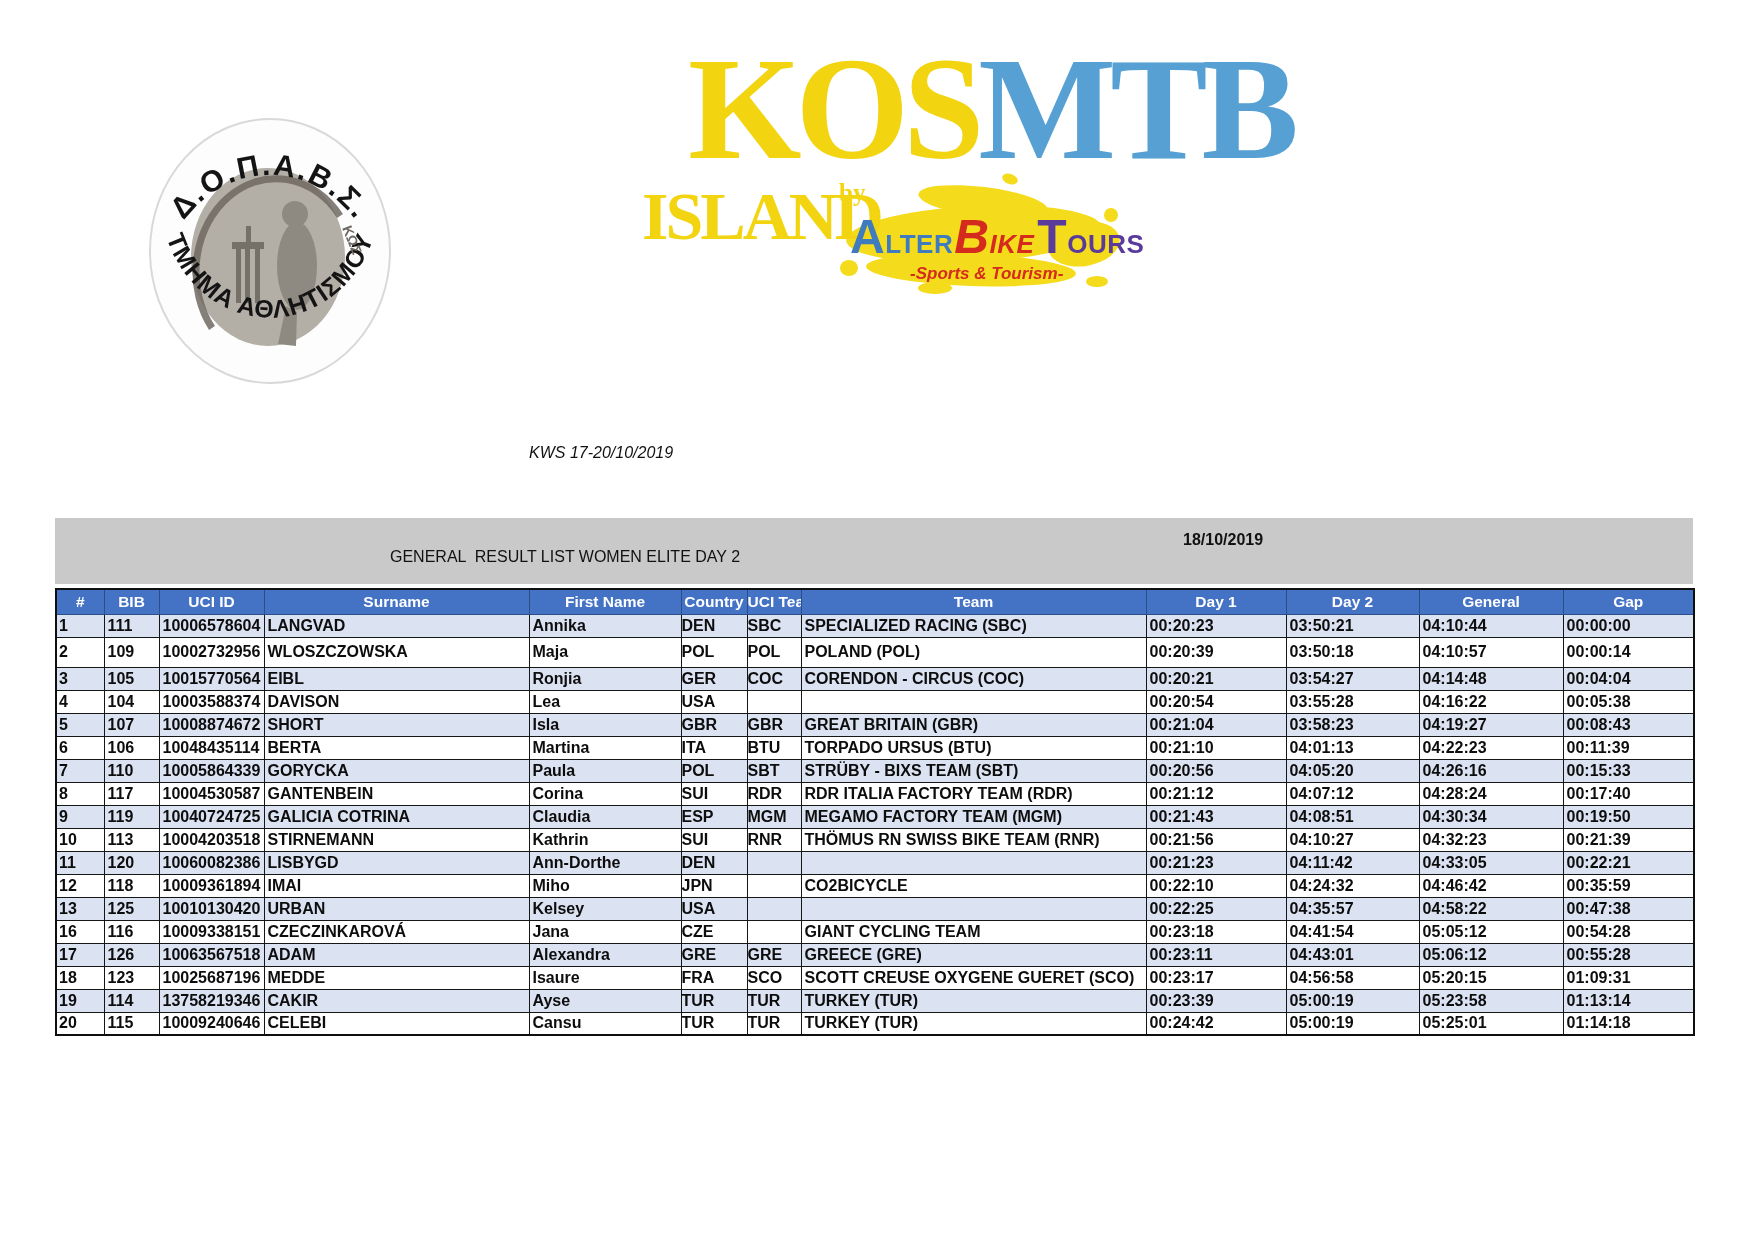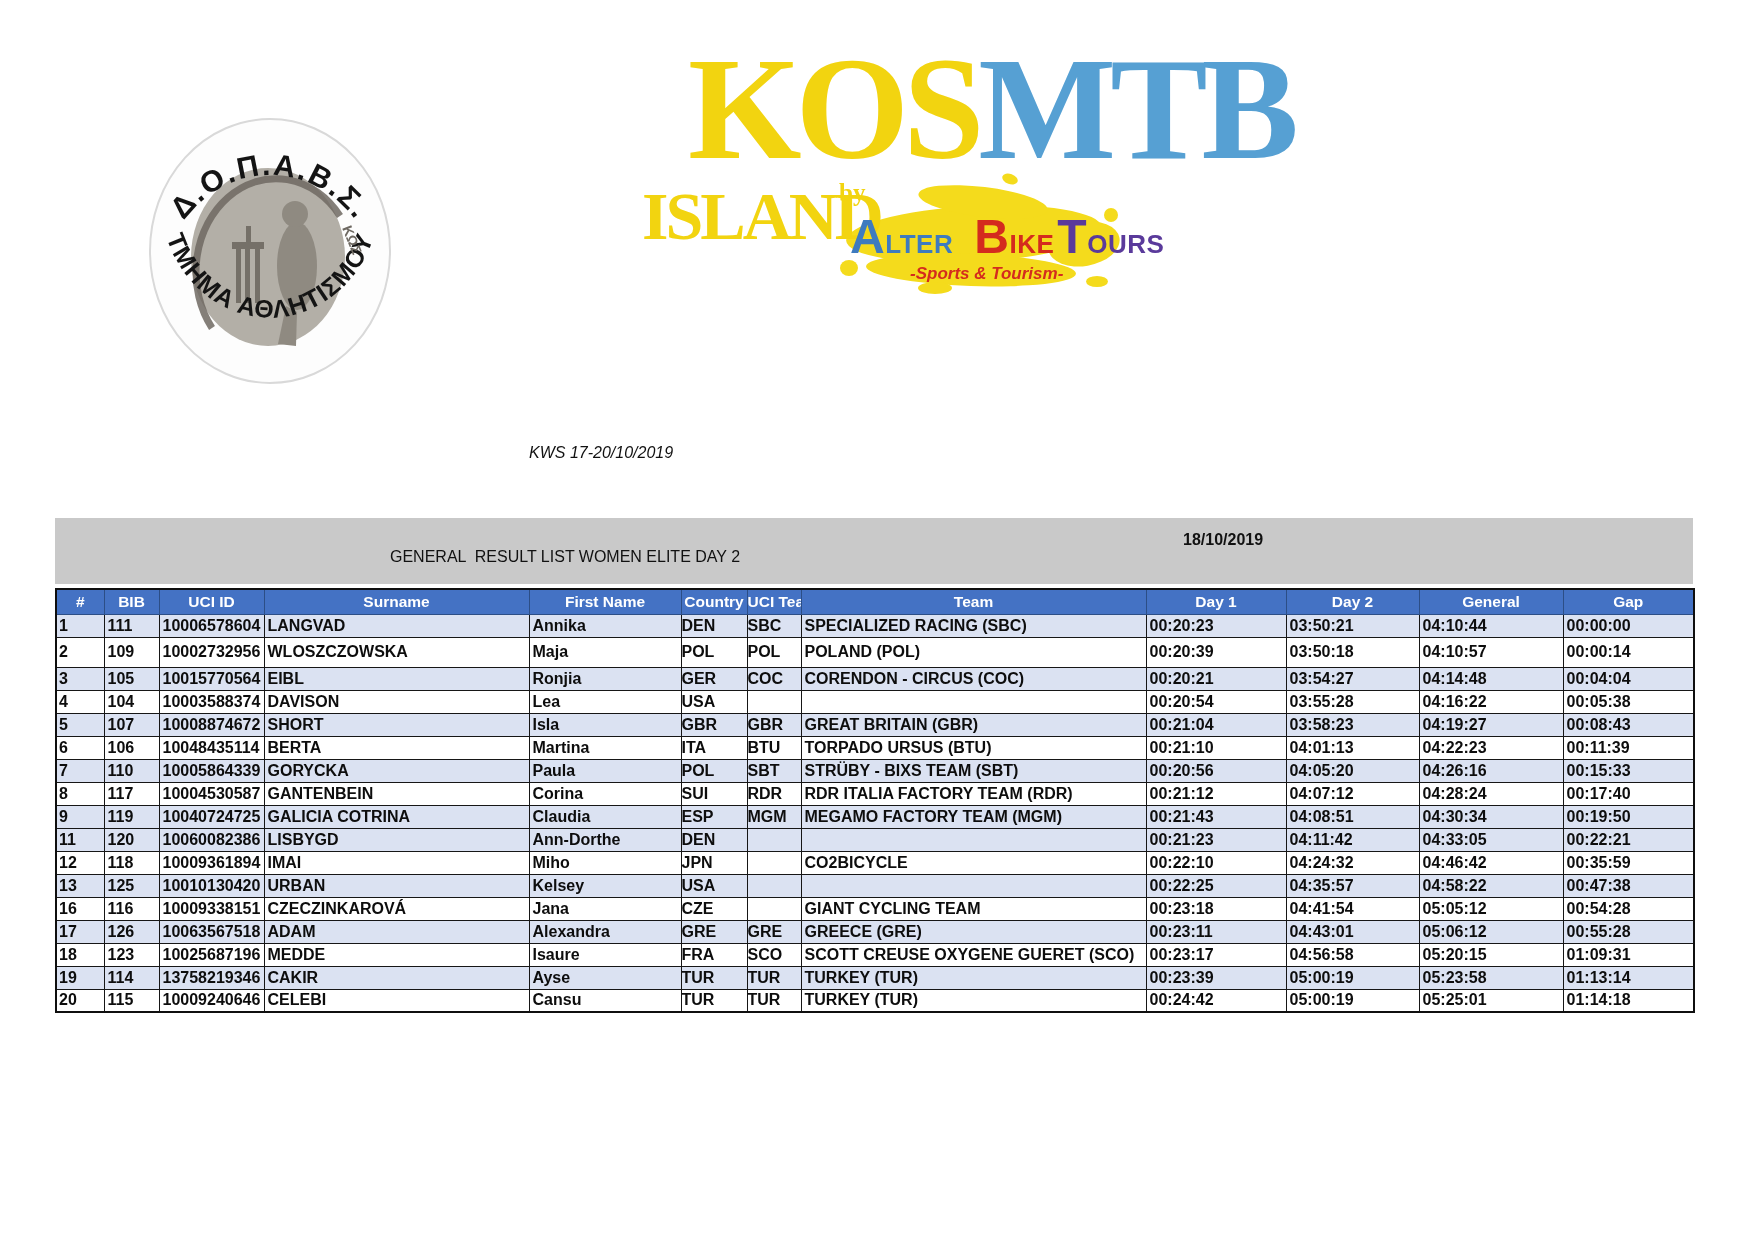--- a/index.html
+++ b/index.html
@@ -32,21 +32,21 @@
   .logo .txt{position:absolute;z-index:2;line-height:1;}
   .l1{left:24px;top:14px;font-family:Liberation Serif, serif;font-weight:bold;font-size:146px;letter-spacing:-6px;margin-left:46px;}
   .l1 .kos{color:#F2D410;}
   .l1 .mtb{color:#56A0D3;}
   .island{left:24px;top:160px;font-family:"Liberation Serif",serif;font-weight:bold;font-size:68px;letter-spacing:-3px;color:#F2D410;}
   .by{left:221px;top:158px;font-family:"Liberation Serif",serif;font-weight:bold;font-size:25px;color:#F2D410;}
   .abt{left:232px;top:190px;font-weight:bold;letter-spacing:.5px;font-size:26px;white-space:nowrap;}
   .abt .w{display:inline-block;}
   .abt .w::first-letter{font-size:1.85em;}
   .abt .alter{color:#3E7BBF;}
-  .abt .bike{color:#D42B1E;margin-left:21px;}
+  .abt .bike{color:#D42B1E;margin-left:1px;font-style:italic;}
   .abt .tours{color:#5A3A9B;margin-left:3px;}
   .tagline{left:292px;top:243px;font-size:17px;font-weight:bold;font-style:italic;color:#D42B1E;}
   .splat{position:absolute;background:#F4DB1C;border-radius:50%;z-index:1;}
   .s1{left:228px;top:184px;width:256px;height:56px;transform:rotate(-3deg);}
   .s2{left:300px;top:165px;width:130px;height:30px;transform:rotate(7deg);}
   .s3{left:430px;top:200px;width:72px;height:44px;transform:rotate(-10deg);}
   .s4{left:248px;top:232px;width:210px;height:32px;transform:rotate(2deg);}
   .s5{left:486px;top:186px;width:14px;height:14px;}
   .s6{left:222px;top:238px;width:18px;height:16px;}
   .s7{left:468px;top:254px;width:22px;height:11px;}
@@ -255,20 +255,34 @@
         <td class="c3">GALICIA COTRINA</td>
         <td class="c4">Claudia</td>
         <td class="c5">ESP</td>
         <td class="c6">MGM</td>
         <td class="c7">MEGAMO FACTORY TEAM (MGM)</td>
         <td class="c8">00:21:43</td>
         <td class="c9">04:08:51</td>
         <td class="c10">04:30:34</td>
         <td class="c11">00:19:50</td>
       </tr>
+      <tr class="">
+        <td class="c0">10</td>
+        <td class="c1">113</td>
+        <td class="c2">10004203518</td>
+        <td class="c3">STIRNEMANN</td>
+        <td class="c4">Kathrin</td>
+        <td class="c5">SUI</td>
+        <td class="c6">RNR</td>
+        <td class="c7">THÖMUS RN SWISS BIKE TEAM (RNR)</td>
+        <td class="c8">00:21:56</td>
+        <td class="c9">04:10:27</td>
+        <td class="c10">04:32:23</td>
+        <td class="c11">00:21:39</td>
+      </tr>
       <tr class="stripe">
         <td class="c0">11</td>
         <td class="c1">120</td>
         <td class="c2">10060082386</td>
         <td class="c3">LISBYGD</td>
         <td class="c4">Ann-Dorthe</td>
         <td class="c5">DEN</td>
         <td class="c6"></td>
         <td class="c7"></td>
         <td class="c8">00:21:23</td>

